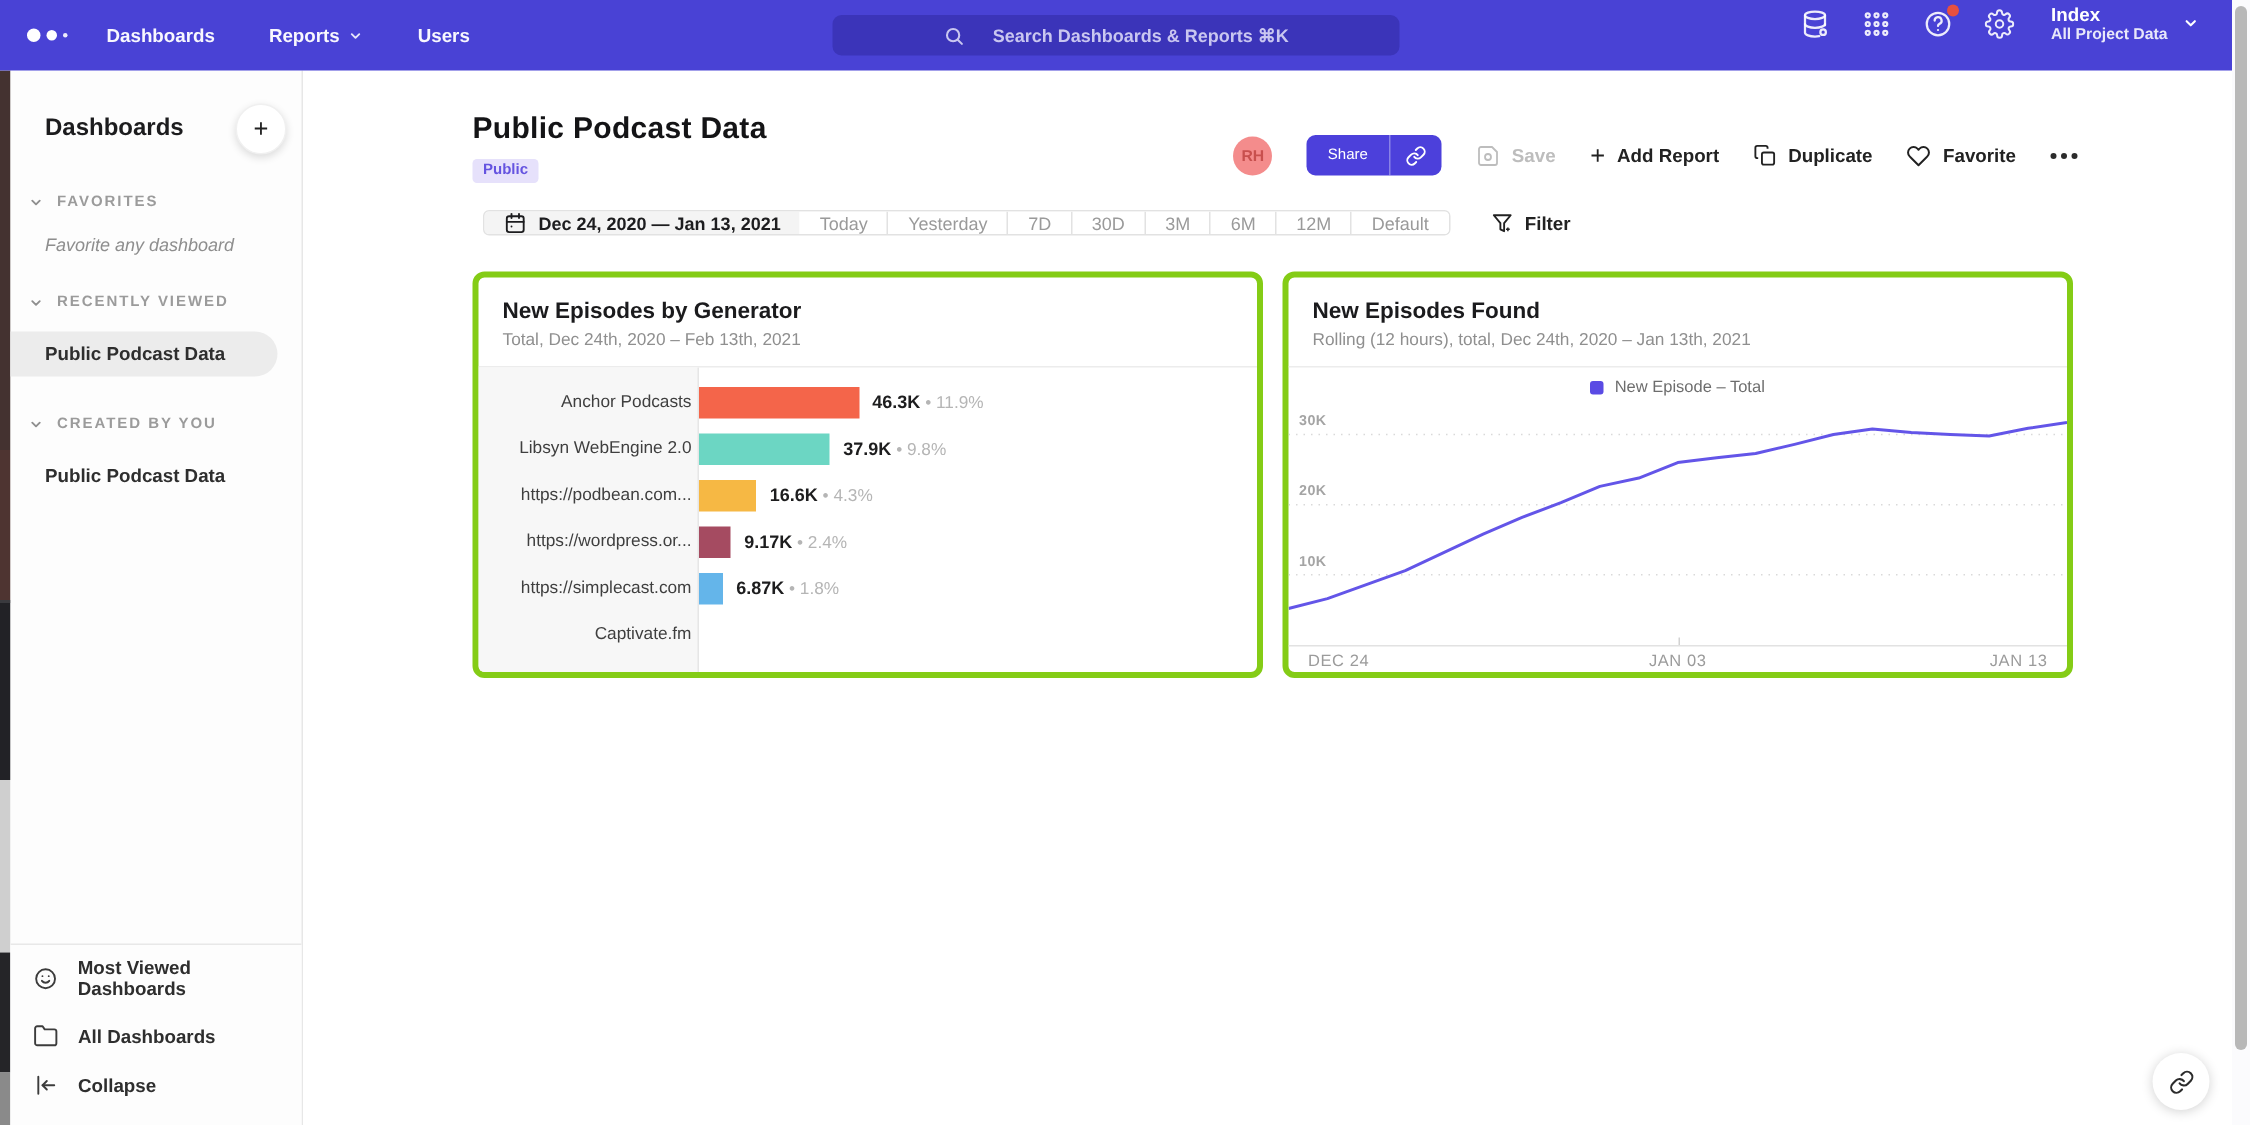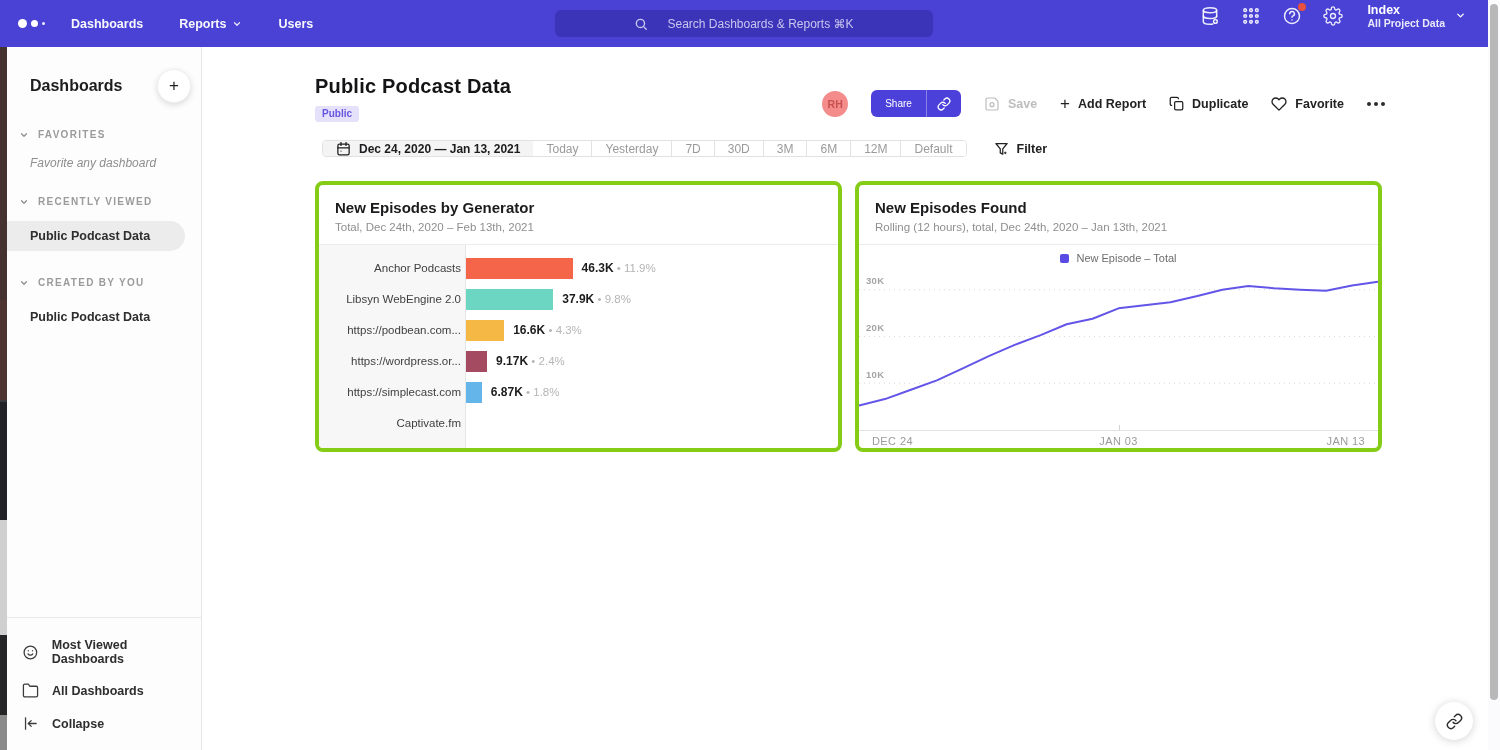--- a/index.html
+++ b/index.html
@@ -22,21 +22,21 @@
   .logo { display:flex; align-items:center; gap:4px; margin:0 26px 0 18px; cursor:pointer; }
   .logo i { display:block; border-radius:50%; background:#fff; }
   .logo .d1 { width:9px; height:9px; }
   .logo .d2 { width:7px; height:7px; }
   .logo .d3 { width:3px; height:3px; opacity:.9; }
   .topnav { display:flex; align-items:center; gap:36px; font-size:12.5px; font-weight:700; }
   .topnav a { color:rgba(255,255,255,.96); text-decoration:none; display:flex; align-items:center; gap:6px; cursor:pointer; }
   .topnav svg { opacity:.9; }
   .search { position:absolute; left:555px; top:10px; width:378px; height:27px; background:#3b34b9;
     border-radius:6px; display:flex; align-items:center; justify-content:center; gap:19px;
-    color:#c9c6f0; font-size:12px; cursor:text; }
+    color:#c9c6f0; font-size:12px; cursor:text;font-weight:bold; }
   .top-right { position:absolute; right:22px; top:0; height:31px; display:flex; align-items:center; gap:19px; }
   .tr-icon { position:relative; width:22px; height:22px; display:flex; align-items:center; justify-content:center;
     color:rgba(255,255,255,.9); cursor:pointer; }
   .tr-badge { position:absolute; top:-2px; right:-3px; width:8px; height:8px; border-radius:50%; background:#e8503f; }
   .project { display:flex; align-items:center; gap:10px; cursor:pointer; margin-left:4px; }
   .project .pn { font-size:12.5px; font-weight:700; line-height:14px; }
   .project .ps { font-size:10.5px; font-weight:700; opacity:.88; line-height:12px; }
 
   
   .scrollbar { position:absolute; right:0; top:0; width:12px; height:750px; background:#fbfbfd; z-index:12; }
@@ -50,21 +50,21 @@
   .sb-add { width:34px; height:34px; border-radius:50%; background:#fff; border:1px solid #f0f0f0;
     box-shadow:0 2px 6px rgba(0,0,0,.14); display:flex; align-items:center; justify-content:center;
     font-size:17px; color:#222; cursor:pointer; }
   .sb-section { margin-top:26px; }
   .sb-sec-head { display:flex; align-items:center; gap:9px; padding-left:12px; cursor:pointer; }
   .sb-sec-head svg { color:#8f8f8f; }
   .sb-sec-label { font-size:10px; font-weight:700; letter-spacing:1.3px; color:#9b9b9b; }
   .sb-hint { font-size:12px; font-style:italic; color:#8e8e8e; margin:16px 0 0 23px; }
   .sb-item { font-size:12.5px; font-weight:700; color:#2e2e2e; margin-top:14px; padding:8px 0 8px 23px; cursor:pointer; }
   .sb-item.active { background:#ececec; border-radius:0 16px 16px 0; width:178px; }
-  .sb-footer { position:absolute; left:0; right:0; bottom:0; border-top:1px solid #e8e8e8; padding:12px 0 10px; background:#fdfdfd; }
+  .sb-footer { position:absolute; left:0; right:0; bottom:0; border-top:1px solid #e8e8e8; padding:0 0 10px; background:#fdfdfd; }
   .sb-foot-item { display:flex; align-items:center; gap:13px; padding:8px 0 8px 15px; cursor:pointer;
     font-size:12.5px; font-weight:700; color:#2e2e2e; }
   .sb-foot-item svg { color:#3c3c3c; }
 
   
   .main { position:absolute; left:202px; top:47px; right:12px; bottom:0; background:#fff; }
   .page-head { position:relative; padding:28px 0 0 113px; }
   .page-title { font-size:20px; font-weight:800; color:#141416; letter-spacing:.2px; }
   .badge { display:inline-block; margin-top:8px; padding:2px 7px 3px; background:#e6e1fb; color:#6554e0;
     font-size:10px; font-weight:700; border-radius:3px; }

